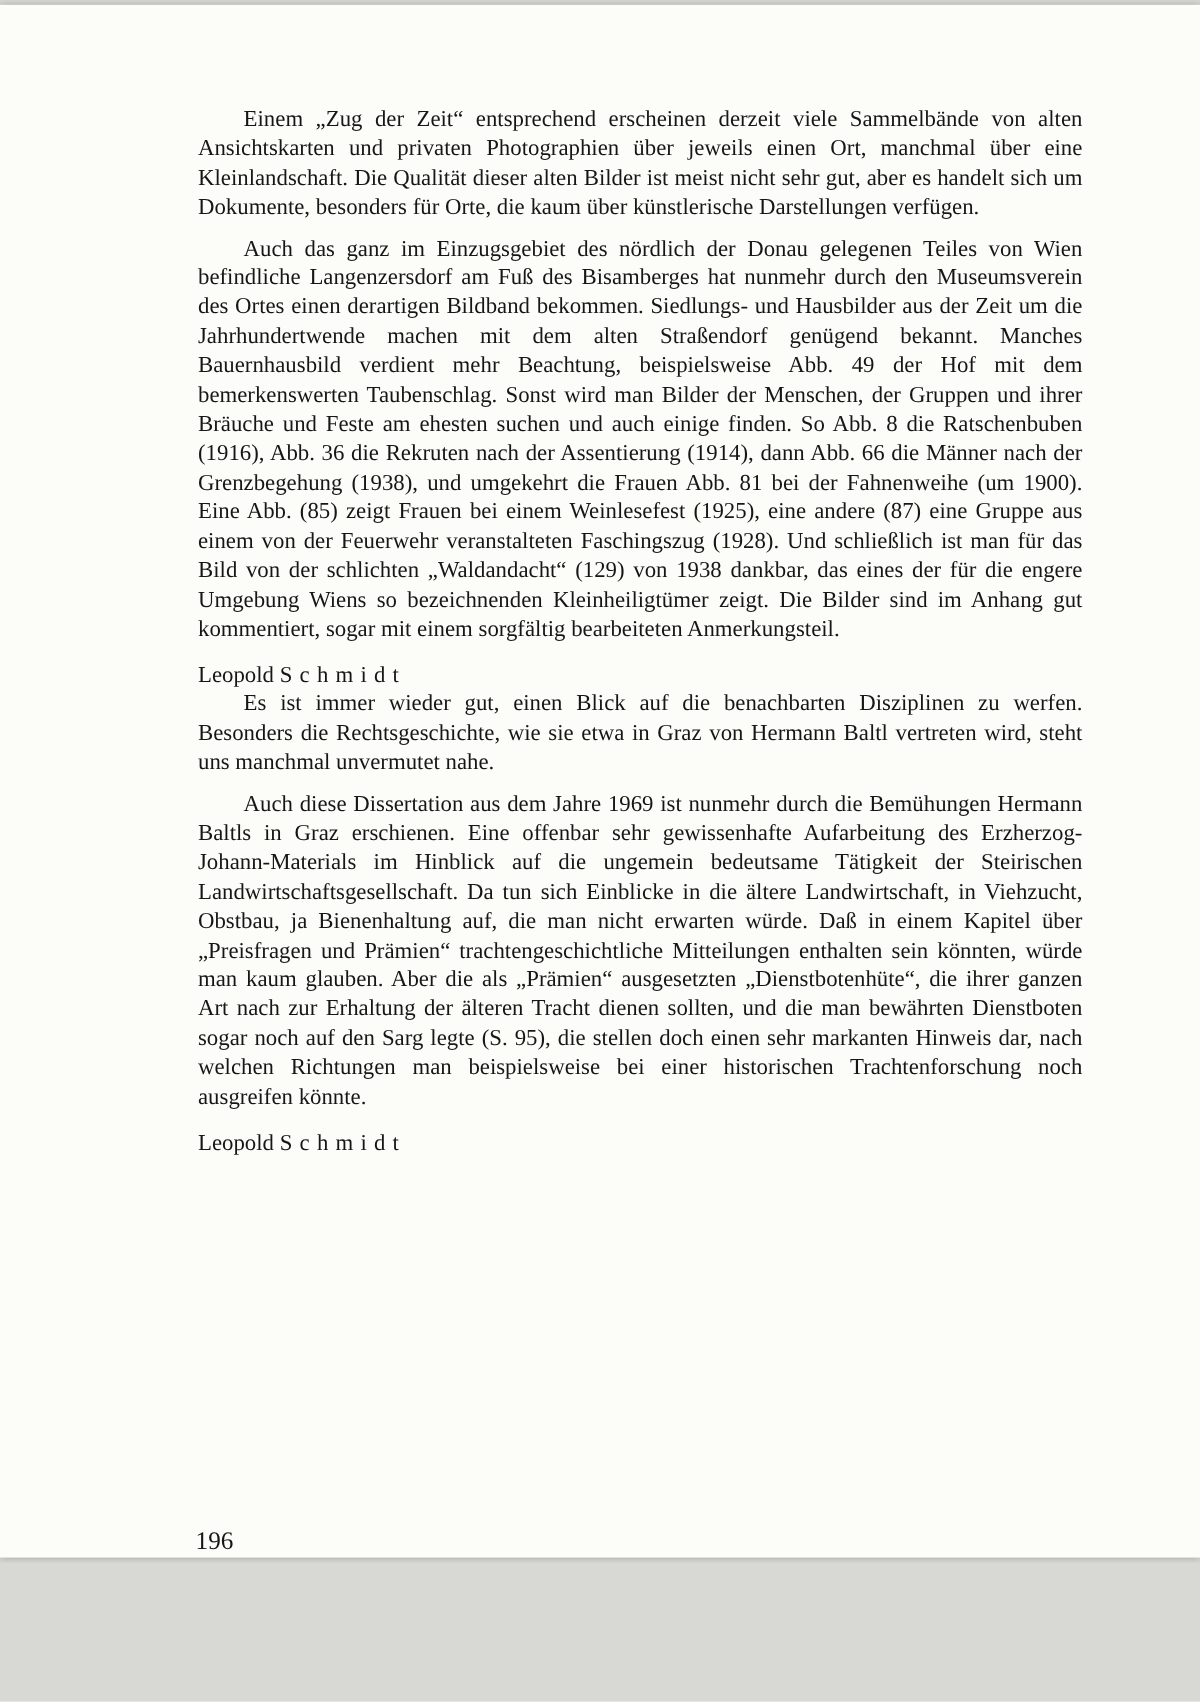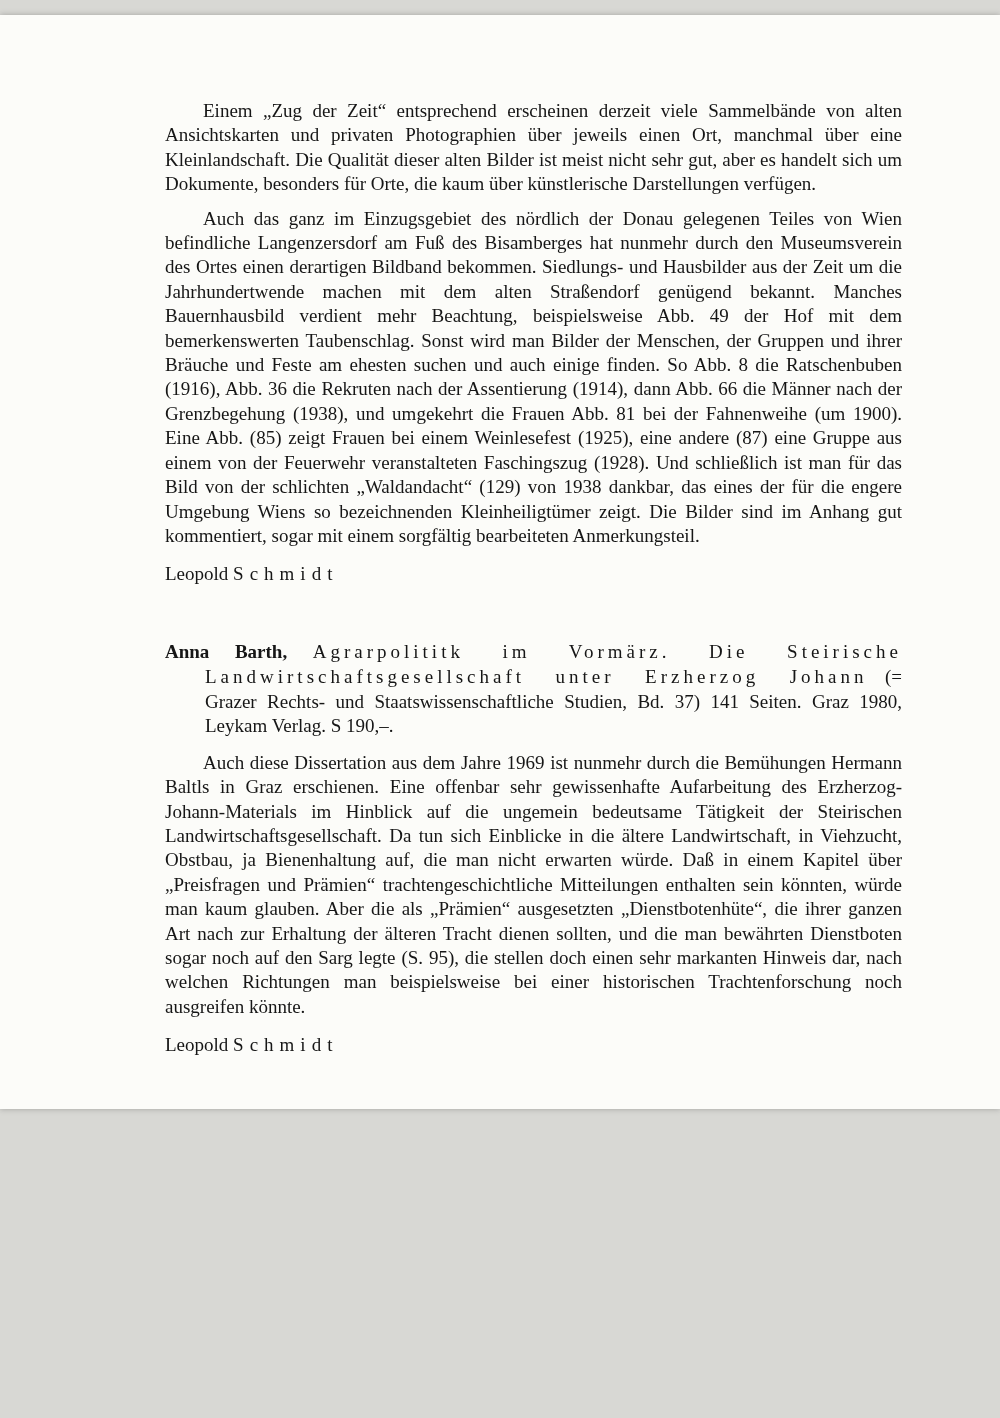--- a/index.html
+++ b/index.html
@@ -4,22 +4,22 @@
   <style>
     html, body {
       margin: 0;
       padding: 0;
       background: #d8d8d4;
       font-family: "Liberation Serif", serif;
     }
     .page {
       position: relative;
       width: 1000px;
-      height: 1094px;
-      margin: 15px auto;
+      height: 1294px;
+      margin: 4px auto;
       background: #fcfcf9;
       color: #161616;
       overflow: hidden;
       box-shadow: 0 0 6px rgba(0,0,0,0.25);
     }
     .text-block {
       position: absolute;
       left: 165px;
       top: 84px;
       width: 737px;
@@ -51,39 +51,39 @@
     .author {
       font-weight: bold;
     }
     .spaced-title {
       letter-spacing: 4px;
       word-spacing: 9px;
     }
     .page-number {
       position: absolute;
       left: 163px;
-      top: 1203px;
+      top: 1268px;
       font-size: 21px;
       color: #161616;
     }
   </style>
 </head>
 <body>
 
 <div class="page">
   <div class="text-block">
 
     <section>
       <p class="body-para">Einem „Zug der Zeit“ entsprechend erscheinen derzeit viele Sammelbände von alten Ansichtskarten und privaten Photographien über jeweils einen Ort, manchmal über eine Kleinlandschaft. Die Qualität dieser alten Bilder ist meist nicht sehr gut, aber es handelt sich um Dokumente, besonders für Orte, die kaum über künstlerische Darstellungen verfügen.</p>
       <p class="body-para">Auch das ganz im Einzugsgebiet des nördlich der Donau gelegenen Teiles von Wien befindliche Langenzersdorf am Fuß des Bisamberges hat nunmehr durch den Museumsverein des Ortes einen derartigen Bildband bekommen. Siedlungs- und Hausbilder aus der Zeit um die Jahrhundertwende machen mit dem alten Straßendorf genügend bekannt. Manches Bauernhausbild verdient mehr Beachtung, beispielsweise Abb. 49 der Hof mit dem bemerkenswerten Taubenschlag. Sonst wird man Bilder der Menschen, der Gruppen und ihrer Bräuche und Feste am ehesten suchen und auch einige finden. So Abb. 8 die Ratschenbuben (1916), Abb. 36 die Rekruten nach der Assentierung (1914), dann Abb. 66 die Männer nach der Grenzbegehung (1938), und umgekehrt die Frauen Abb. 81 bei der Fahnenweihe (um 1900). Eine Abb. (85) zeigt Frauen bei einem Weinlesefest (1925), eine andere (87) eine Gruppe aus einem von der Feuerwehr veranstalteten Faschingszug (1928). Und schließlich ist man für das Bild von der schlichten „Waldandacht“ (129) von 1938 dankbar, das eines der für die engere Umgebung Wiens so bezeichnenden Kleinheiligtümer zeigt. Die Bilder sind im Anhang gut kommentiert, sogar mit einem sorgfältig bearbeiteten Anmerkungsteil.</p>
       <p class="signature"><span>Leopold</span>&nbsp;<span class="spaced">Schmidt</span></p>
     </section>
 
     <section>
-      <p class="review-heading"><span class="author">Anna Barth,</span> <span class="spaced-title">Agrarpolititk im Vormärz. Die Steirische Landwirtschaftsgesellschaft unter Erzherzog Johann</span> <span>(= Grazer Rechts- und Staatswissenschaftliche Studien, Bd. 37) 141 Seiten. Graz 1980, Leykam Verlag. S 190,–.</span></p>
+      <p class="body-para">Es ist immer wieder gut, einen Blick auf die benachbarten Disziplinen zu werfen. Besonders die Rechtsgeschichte, wie sie etwa in Graz von Hermann Baltl vertreten wird, steht uns manchmal unvermutet nahe.</p>
       <p class="body-para">Auch diese Dissertation aus dem Jahre 1969 ist nunmehr durch die Bemühungen Hermann Baltls in Graz erschienen. Eine offenbar sehr gewissenhafte Aufarbeitung des Erzherzog-Johann-Materials im Hinblick auf die ungemein bedeutsame Tätigkeit der Steirischen Landwirtschaftsgesellschaft. Da tun sich Einblicke in die ältere Landwirtschaft, in Viehzucht, Obstbau, ja Bienenhaltung auf, die man nicht erwarten würde. Daß in einem Kapitel über „Preisfragen und Prämien“ trachtengeschichtliche Mitteilungen enthalten sein könnten, würde man kaum glauben. Aber die als „Prämien“ ausgesetzten „Dienstbotenhüte“, die ihrer ganzen Art nach zur Erhaltung der älteren Tracht dienen sollten, und die man bewährten Dienstboten sogar noch auf den Sarg legte (S. 95), die stellen doch einen sehr markanten Hinweis dar, nach welchen Richtungen man beispielsweise bei einer historischen Trachtenforschung noch ausgreifen könnte.</p>
       <p class="signature"><span>Leopold</span>&nbsp;<span class="spaced">Schmidt</span></p>
     </section>
 
   </div>
 
   <div class="page-number">196</div>
 </div>
 
 </body></html>

